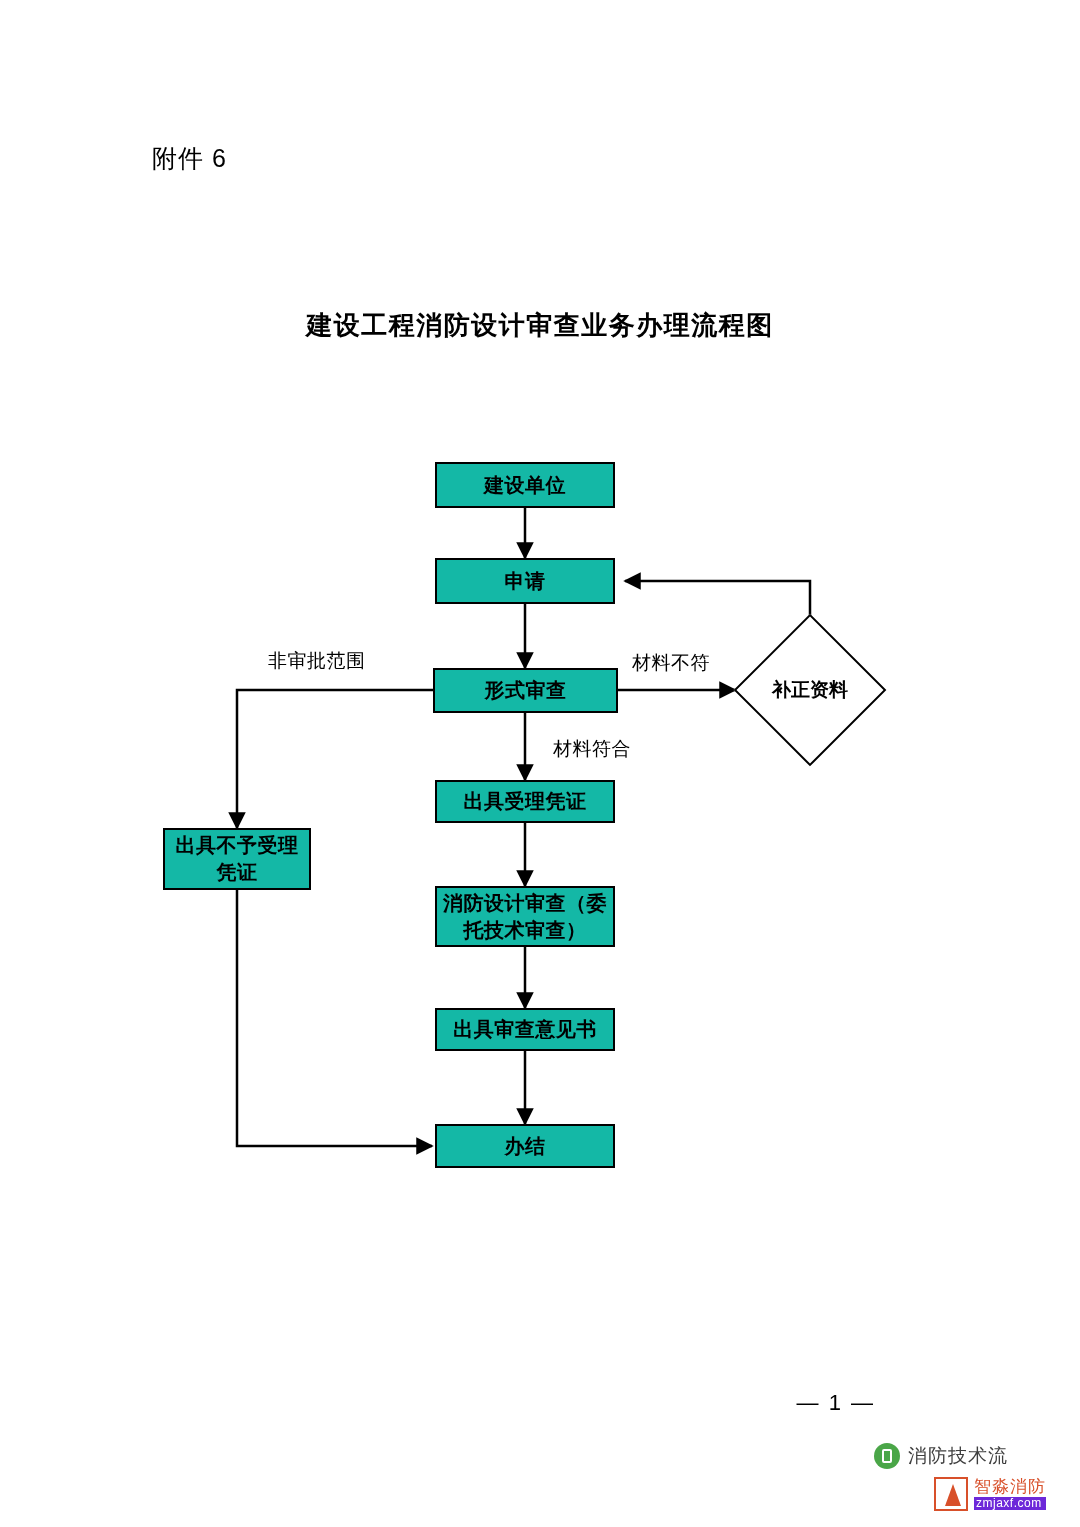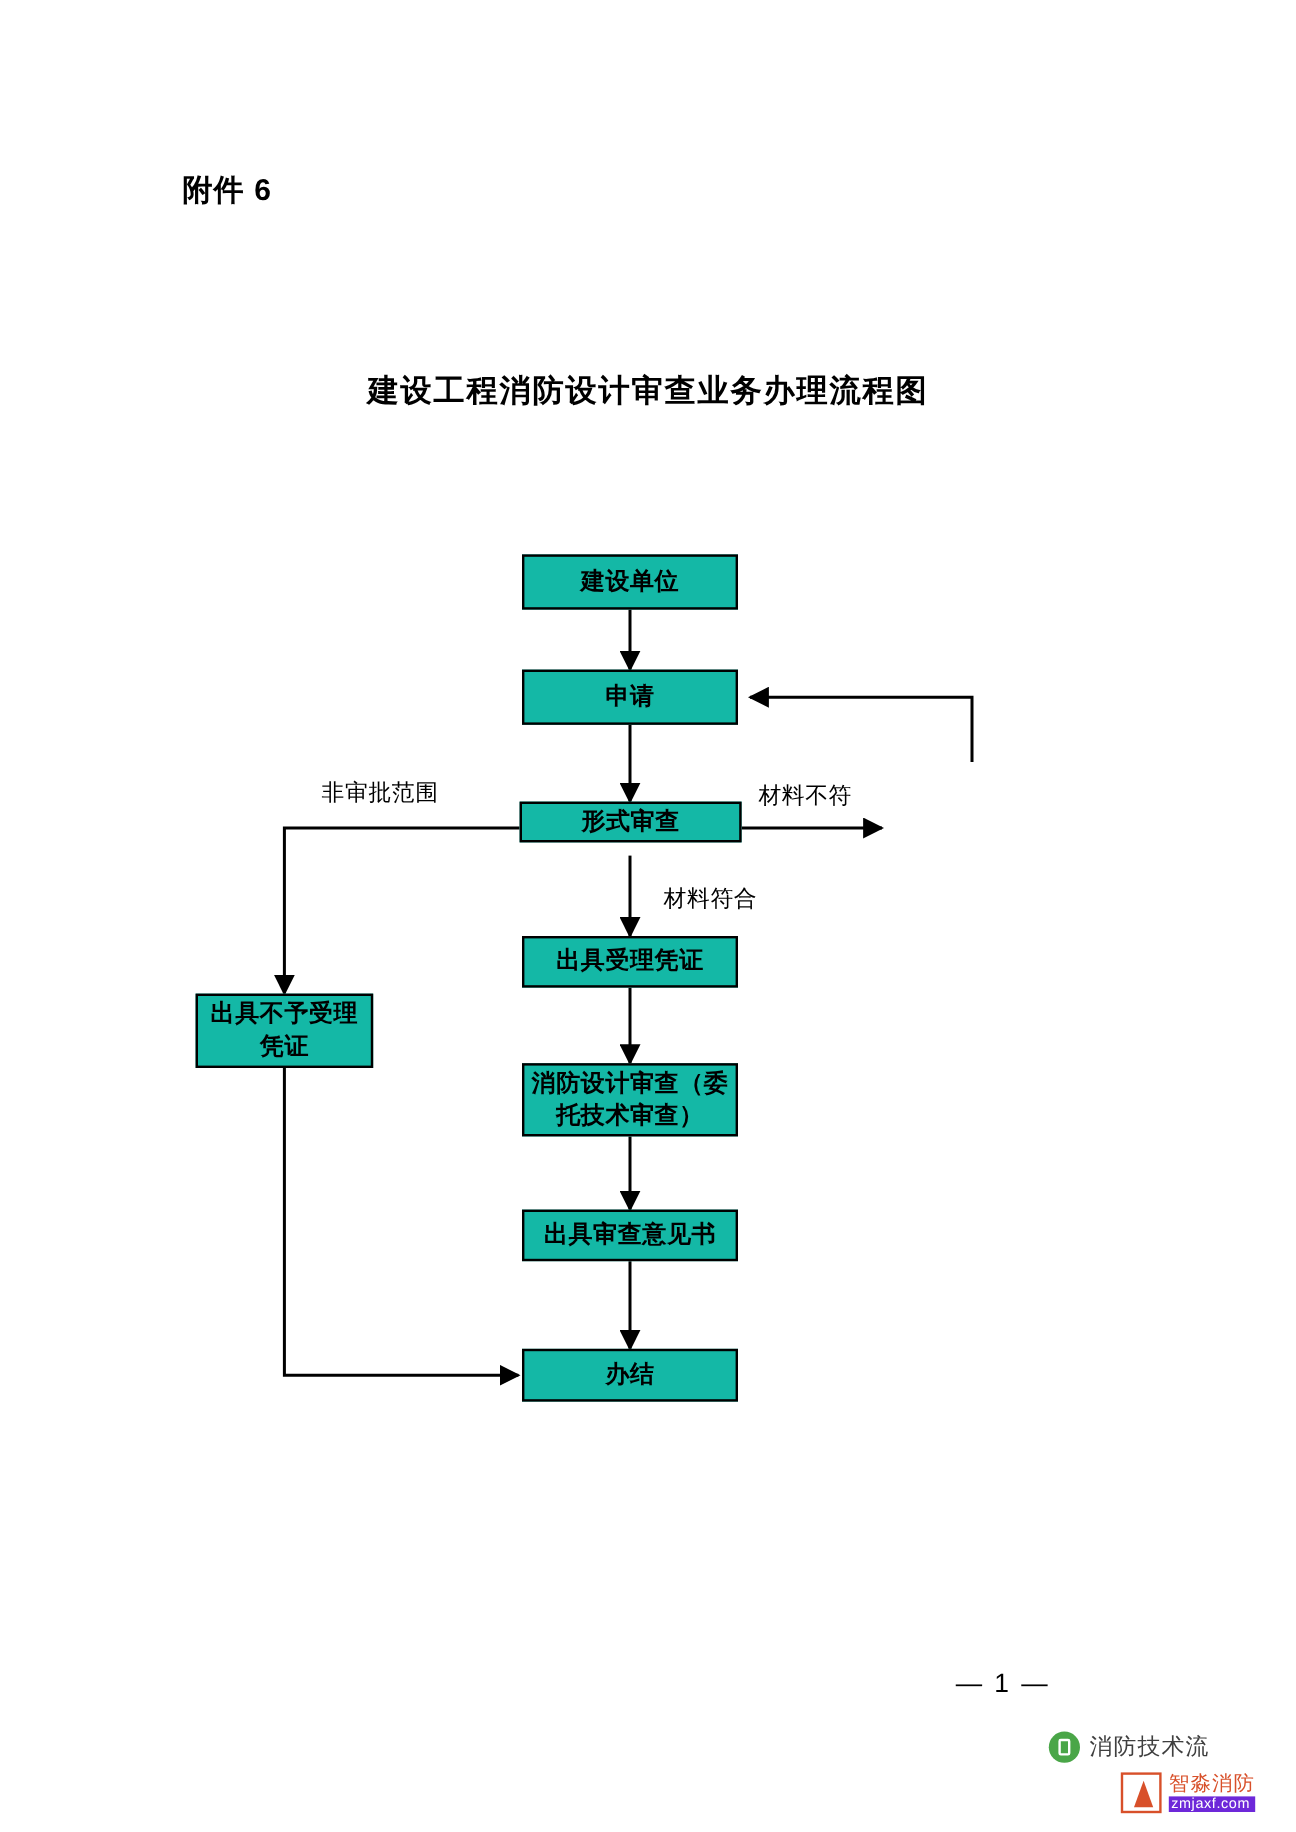--- a/index.html
+++ b/index.html
@@ -19,21 +19,21 @@
     position: absolute;
     left: 0; top: 0;
     width: 1080px;
     height: 1527px;
   }
   .attachment-label {
     position: absolute;
     left: 152px;
     top: 142px;
     font-size: 25px;
-    font-weight: 700;
+    font-weight: 400;
     letter-spacing: 1px;
   }
   .doc-title {
     position: absolute;
     left: 0;
     top: 308px;
     width: 1080px;
     text-align: center;
     font-size: 26px;
     font-weight: 700;
@@ -225,22 +225,26 @@
       <path d="M 525 1051 L 525 1124"></path>
 
       <path d="M 237 890 L 237 1146 L 432 1146"></path>
     </g>
   </svg>
 
   <div class="node" style="left:435px; top:462px; width:180px; height:46px;">建设单位</div>
 
   <div class="node" style="left:435px; top:558px; width:180px; height:46px;">申请</div>
 
-  <div class="node" style="left:433px; top:668px; width:185px; height:34px;">形式审查</div>
-
+  <div class="node" style="left:433px; top:668px; width:185px; height:45px;">形式审查</div>
+
+  <div class="diamond-wrap" style="left:735px; top:636px;">
+    <div class="diamond-shape"></div>
+    <div class="diamond-text">补正资料</div>
+  </div>
 
   <div class="node" style="left:163px; top:828px; width:148px; height:62px;">出具不予受理凭证</div>
 
   <div class="node" style="left:435px; top:780px; width:180px; height:43px;">出具受理凭证</div>
 
   <div class="node" style="left:435px; top:886px; width:180px; height:61px;">消防设计审查（委托技术审查）</div>
 
   <div class="node" style="left:435px; top:1008px; width:180px; height:43px;">出具审查意见书</div>
 
   <div class="node" style="left:435px; top:1124px; width:180px; height:44px;">办结</div>

